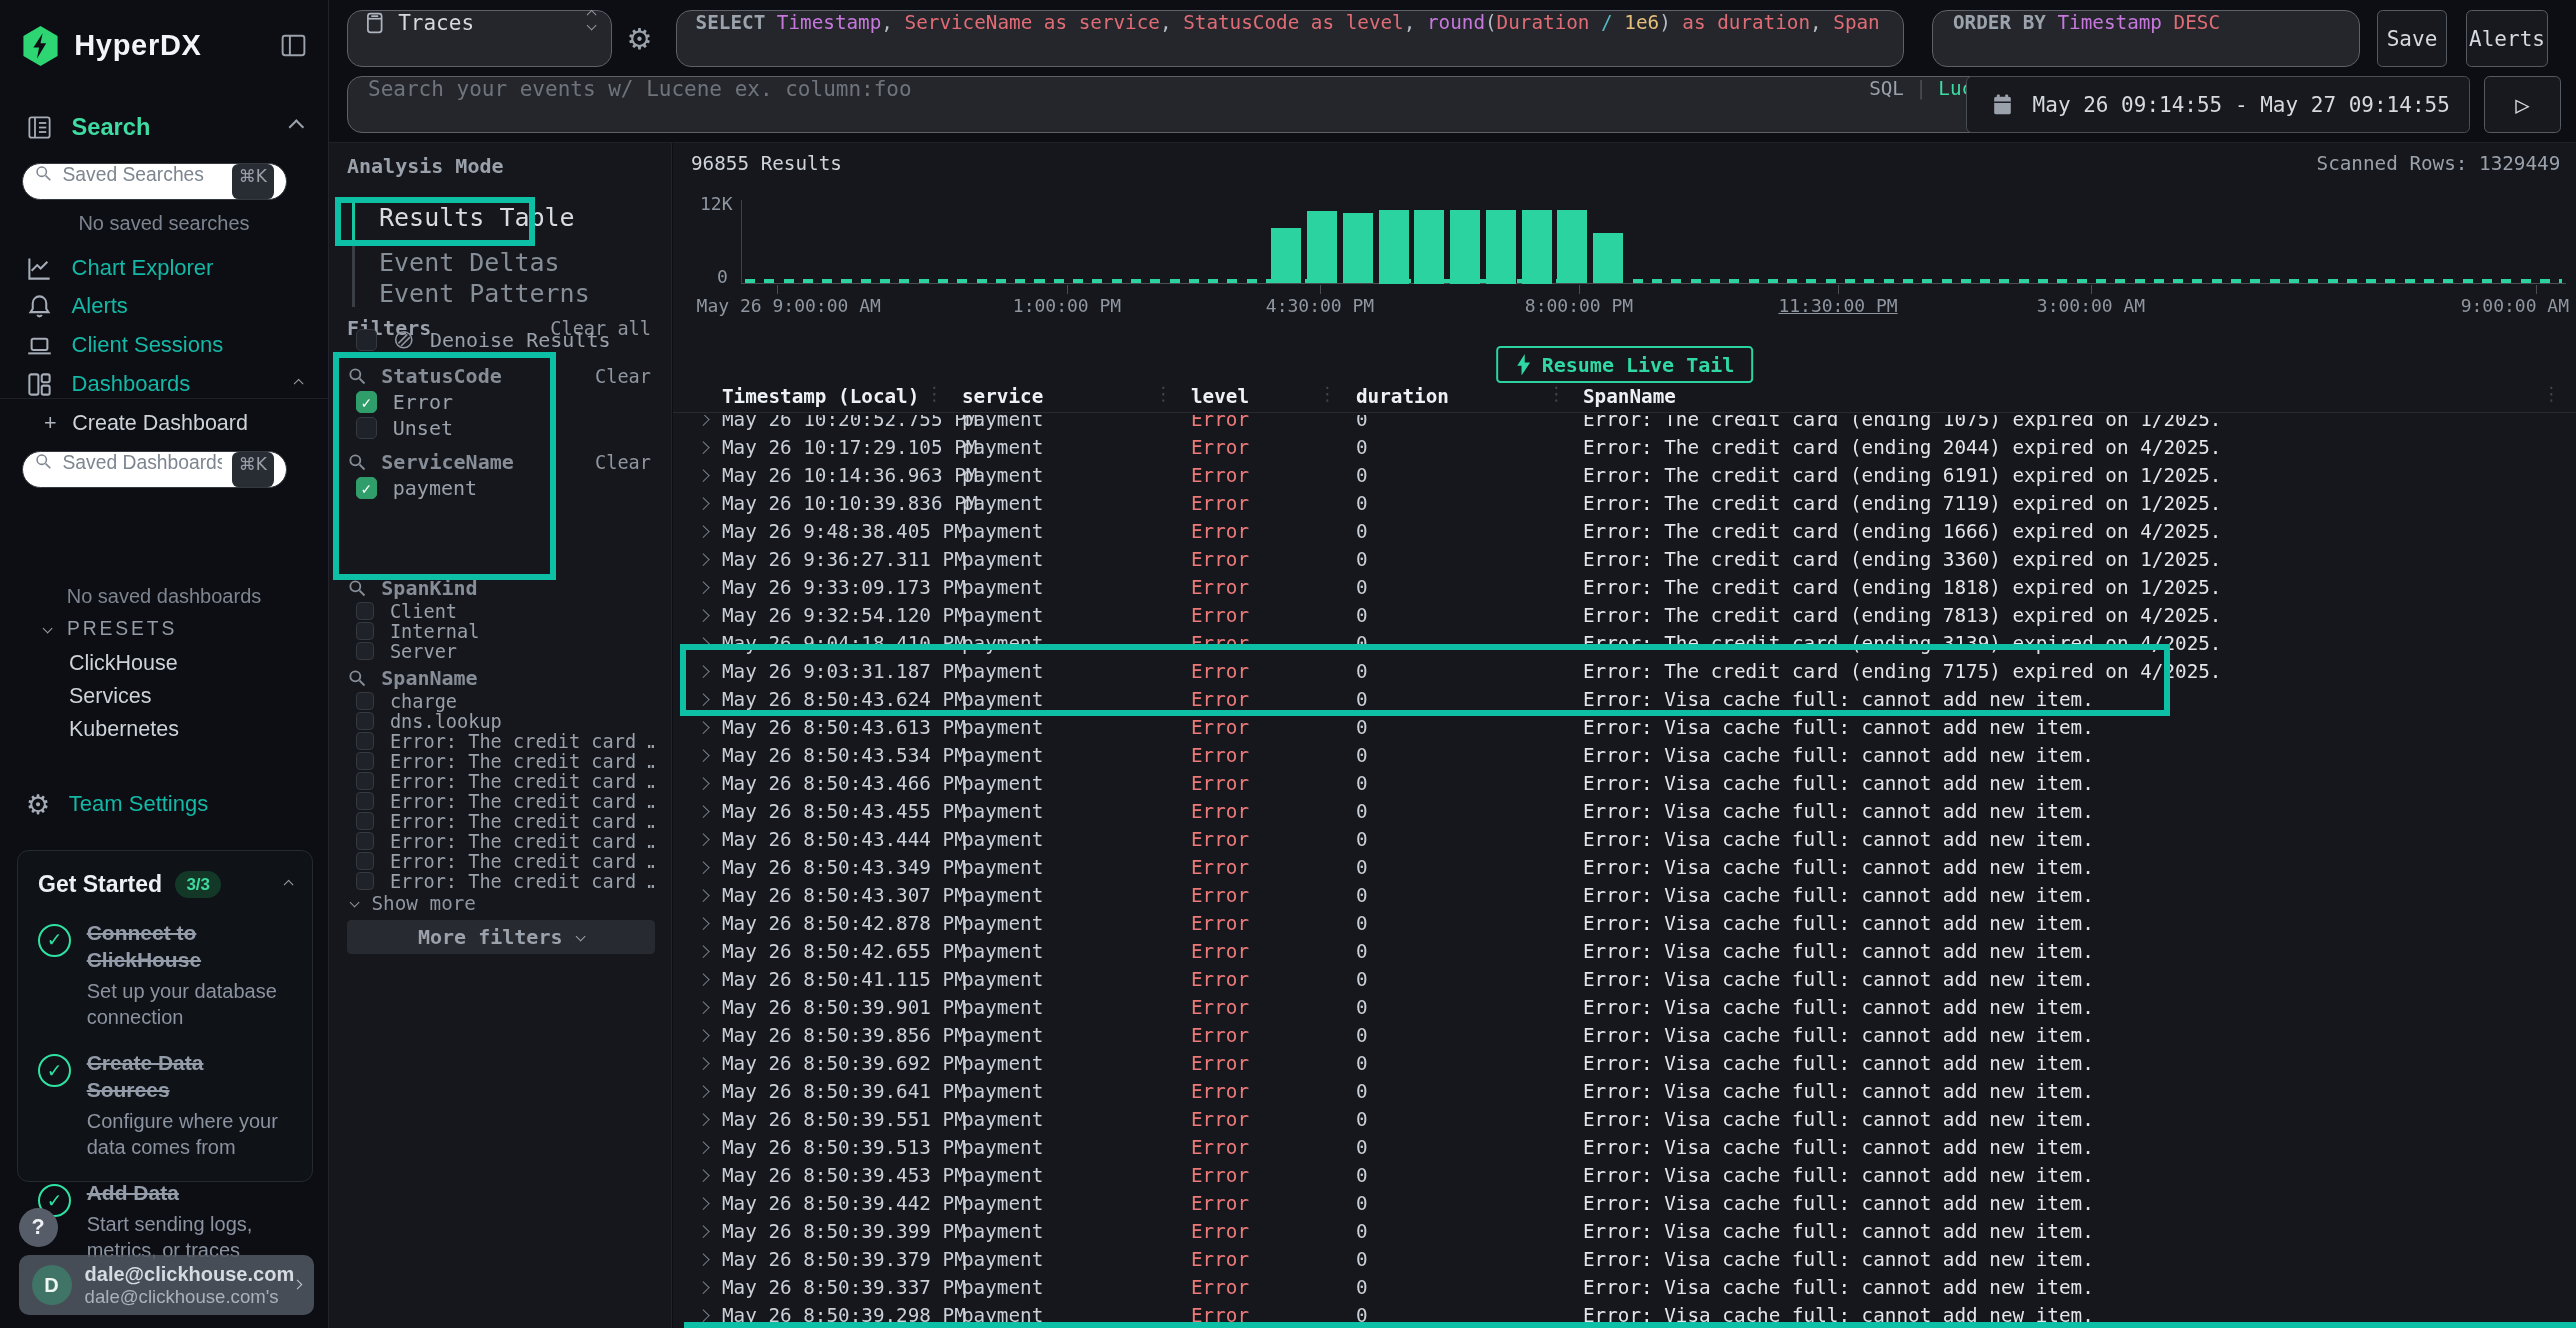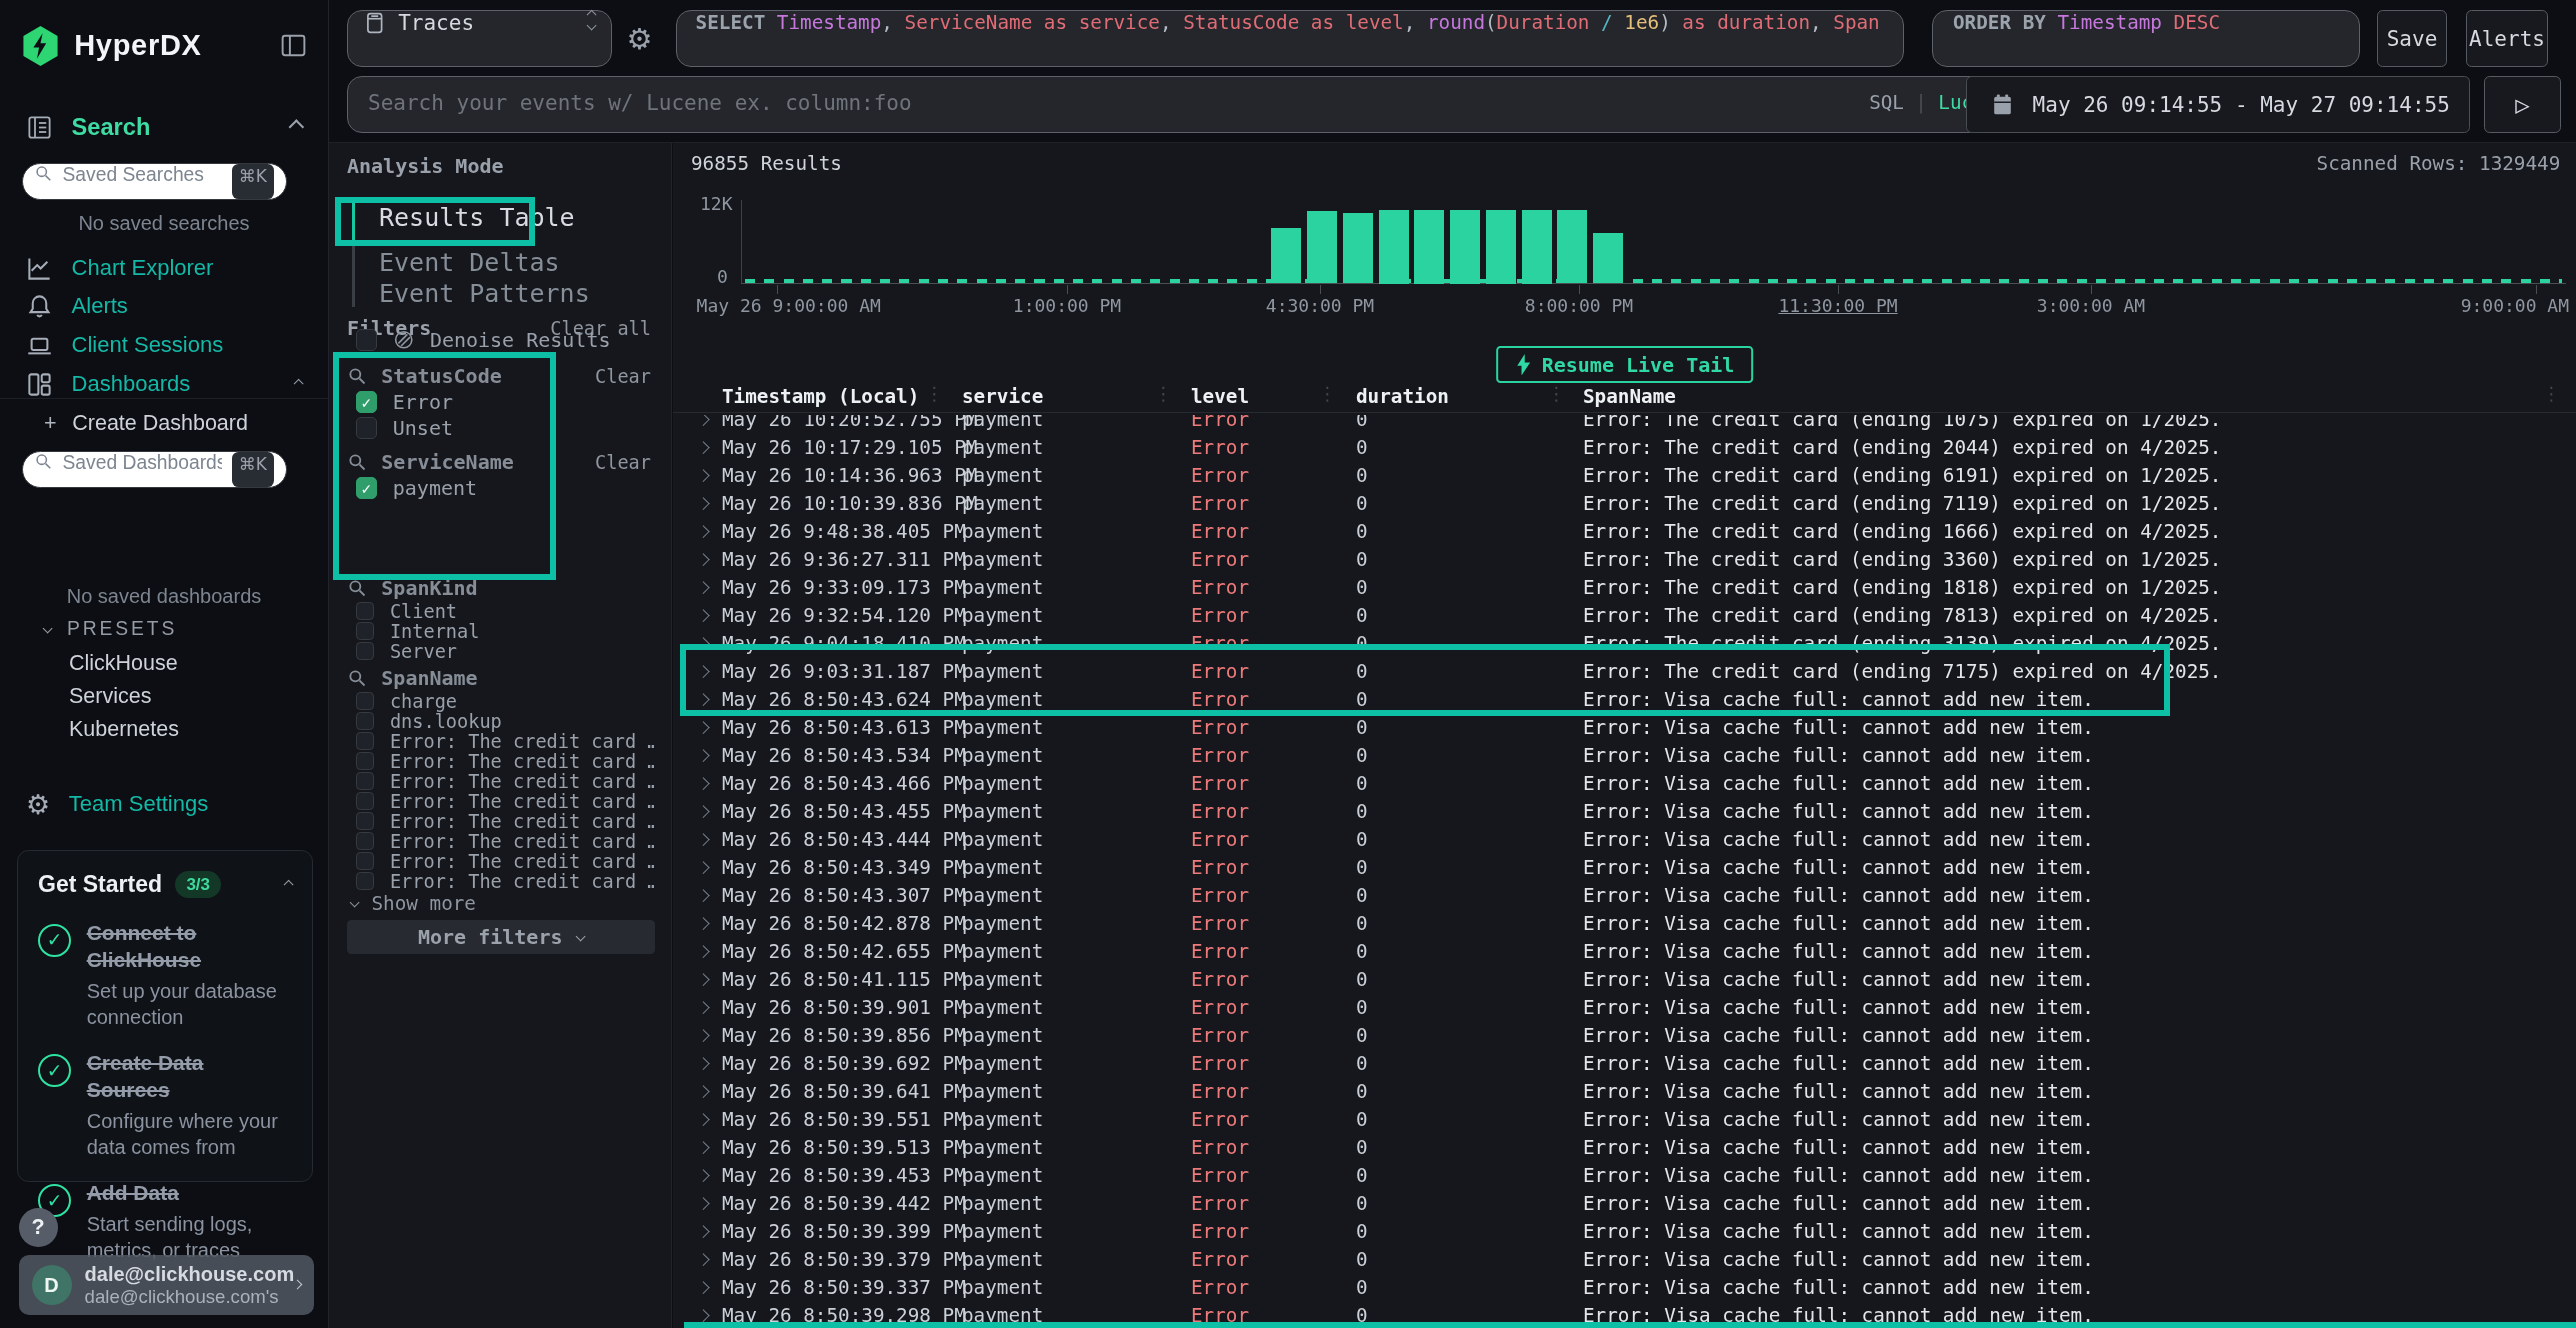--- a/index.html
+++ b/index.html
@@ -68,21 +68,21 @@
   #sql-box{left:347px;top:10px;width:1228px;height:57px;padding:0 18.6px;overflow:hidden;white-space:nowrap;cursor:text}
   #order-box{left:1603px;top:10px;width:428px;height:57px;padding:0 20px;white-space:nowrap;cursor:text}
   #save-btn{left:2048px;top:10px;width:70px;height:57px}
   #alerts-btn{left:2137px;top:10px;width:82px;height:57px}
   .tk-kw{color:#9ba3ac;font-weight:bold}
   .tk-fn{color:#c678dd}
   .tk-id{color:#e06c75}
   .tk-num{color:#e5c07b}
   .tk-op{color:#56b6c2}
   .tk-p{color:#b6bcc6}
-  #search-input{left:18px;top:76px;width:1682px;height:57px;padding:14px 20px;cursor:text}
+  #search-input{left:18px;top:76px;width:1682px;height:57px;padding:0 20px;cursor:text}
   #search-input .ph{color:#6f747c;font-size:21px}
   .lang-toggle{margin-left:auto;display:flex;align-items:center;gap:11.4px;font-size:19.3px}
   .lang-sql{color:#9aa1ab;cursor:pointer}
   .lang-sep{color:#4a4e55}
   .lang-lucene{color:#3edca2;cursor:pointer}
   #date-box{left:1637px;top:76px;width:504px;height:57px;background:#17191e;border:1.4px solid #4a4e55;border-radius:5.7px;
             position:absolute;display:flex;align-items:center;padding:16px 24px;gap:18.6px;cursor:pointer}
   #date-box .d-lbl{font-size:21px;color:#d6dae0;white-space:nowrap}
   #play-btn{left:2155px;top:76px;width:77px;height:57px;font-size:24px}
 

